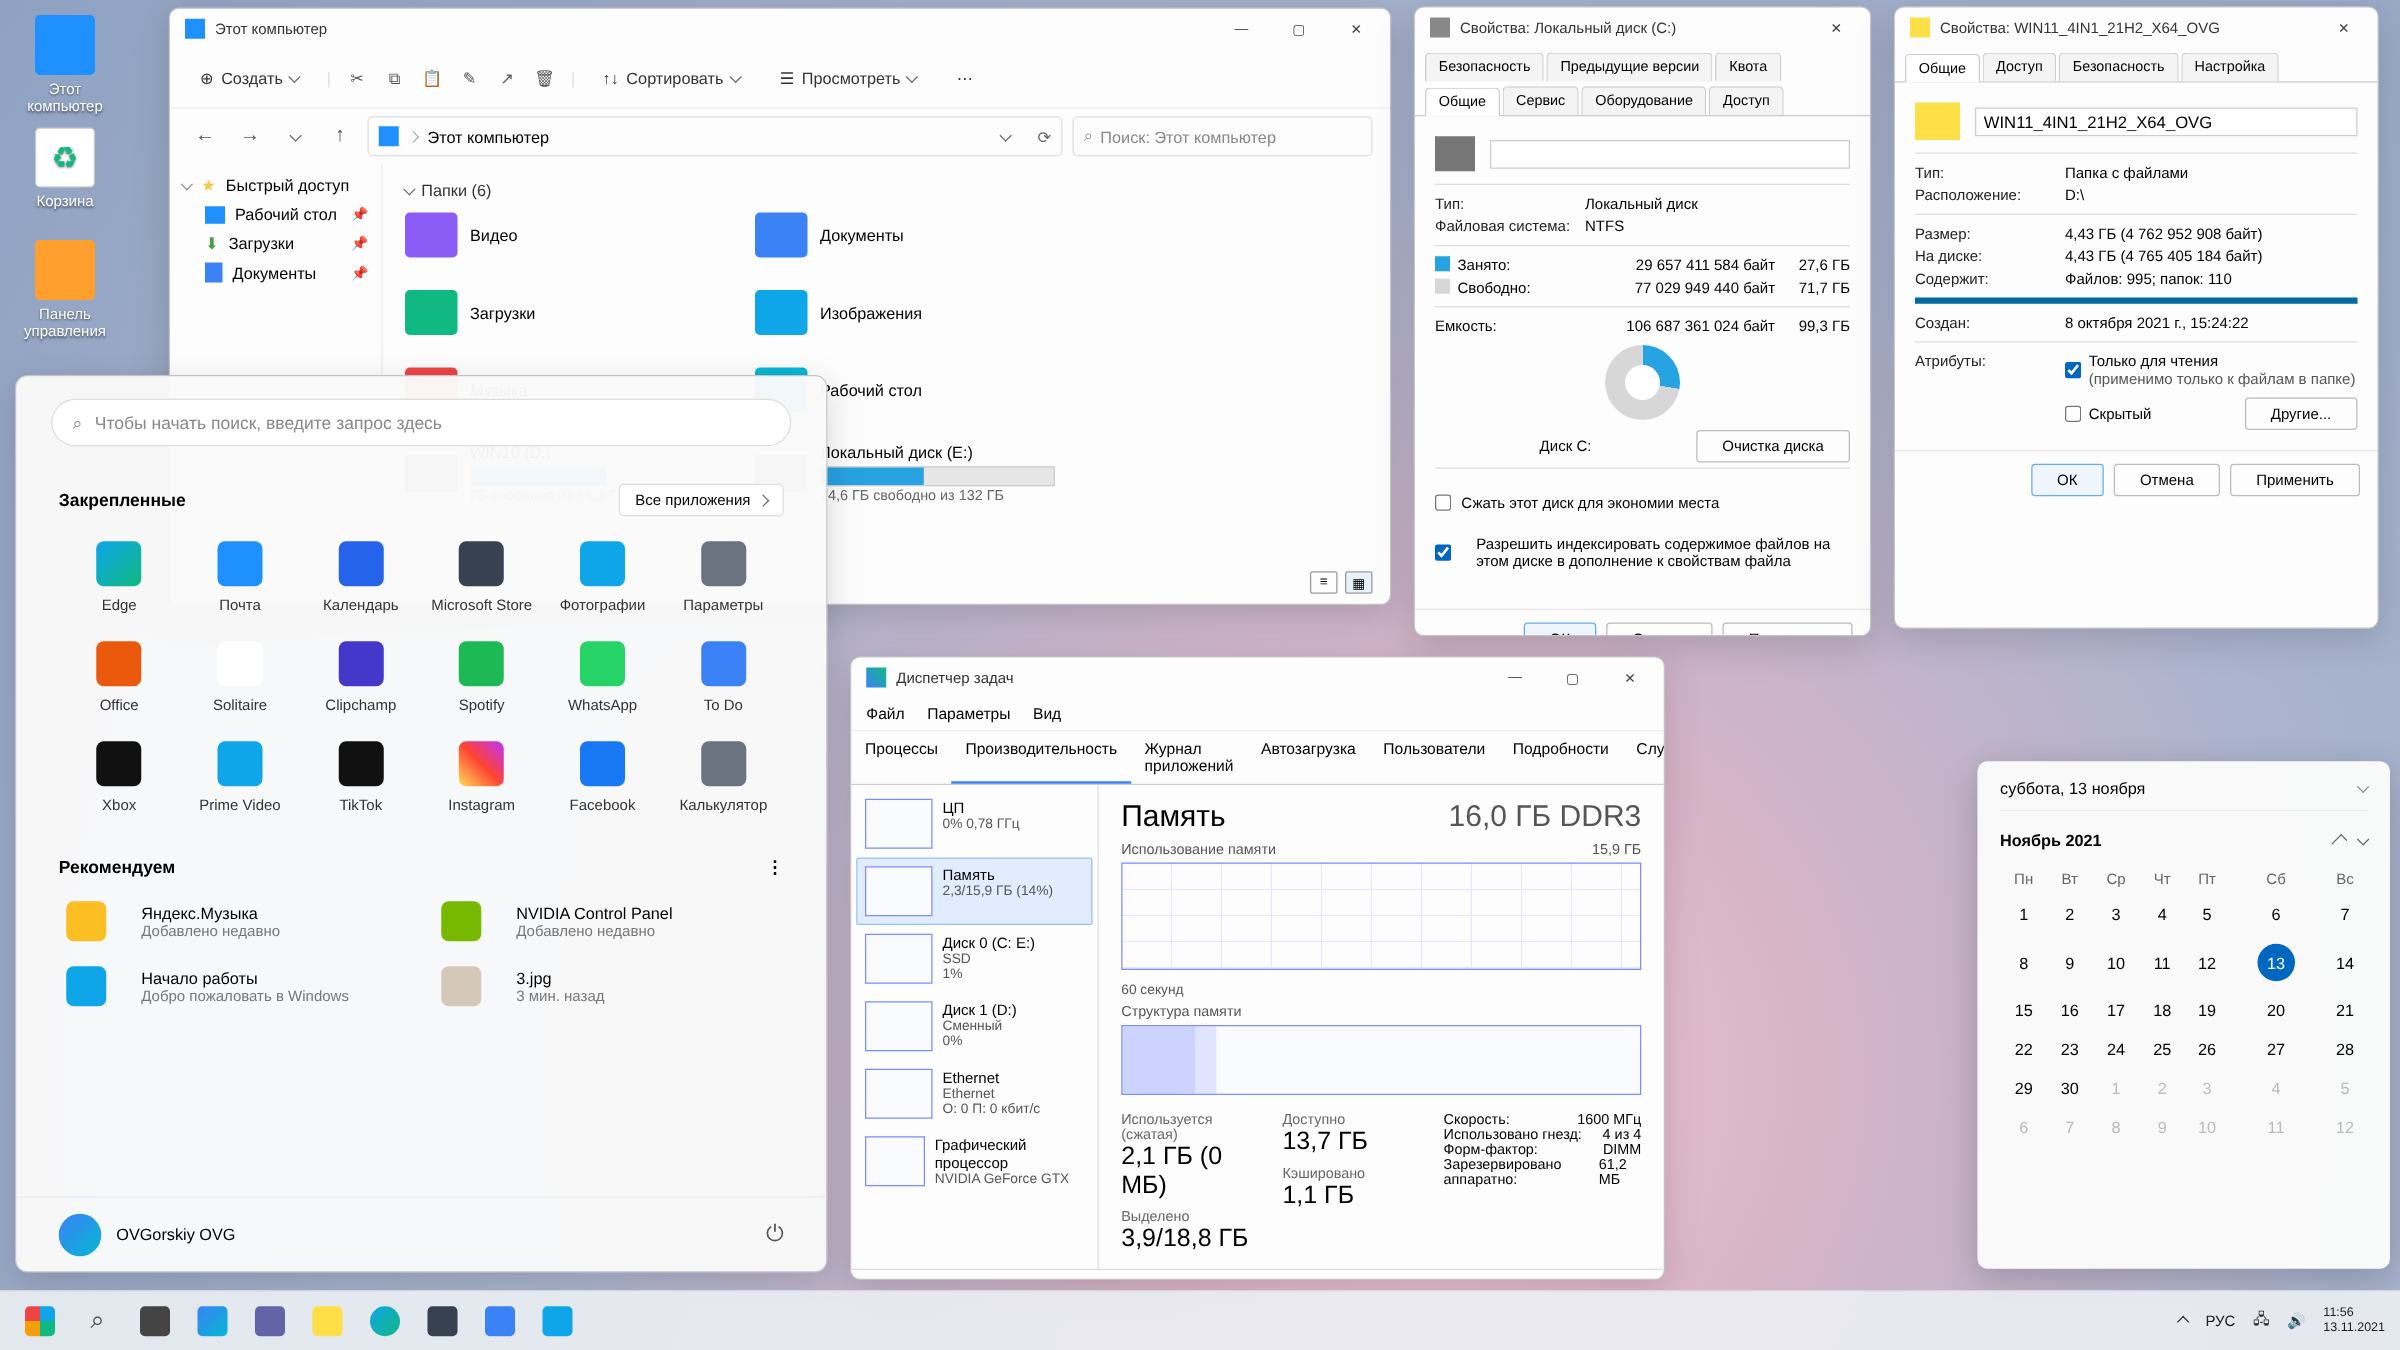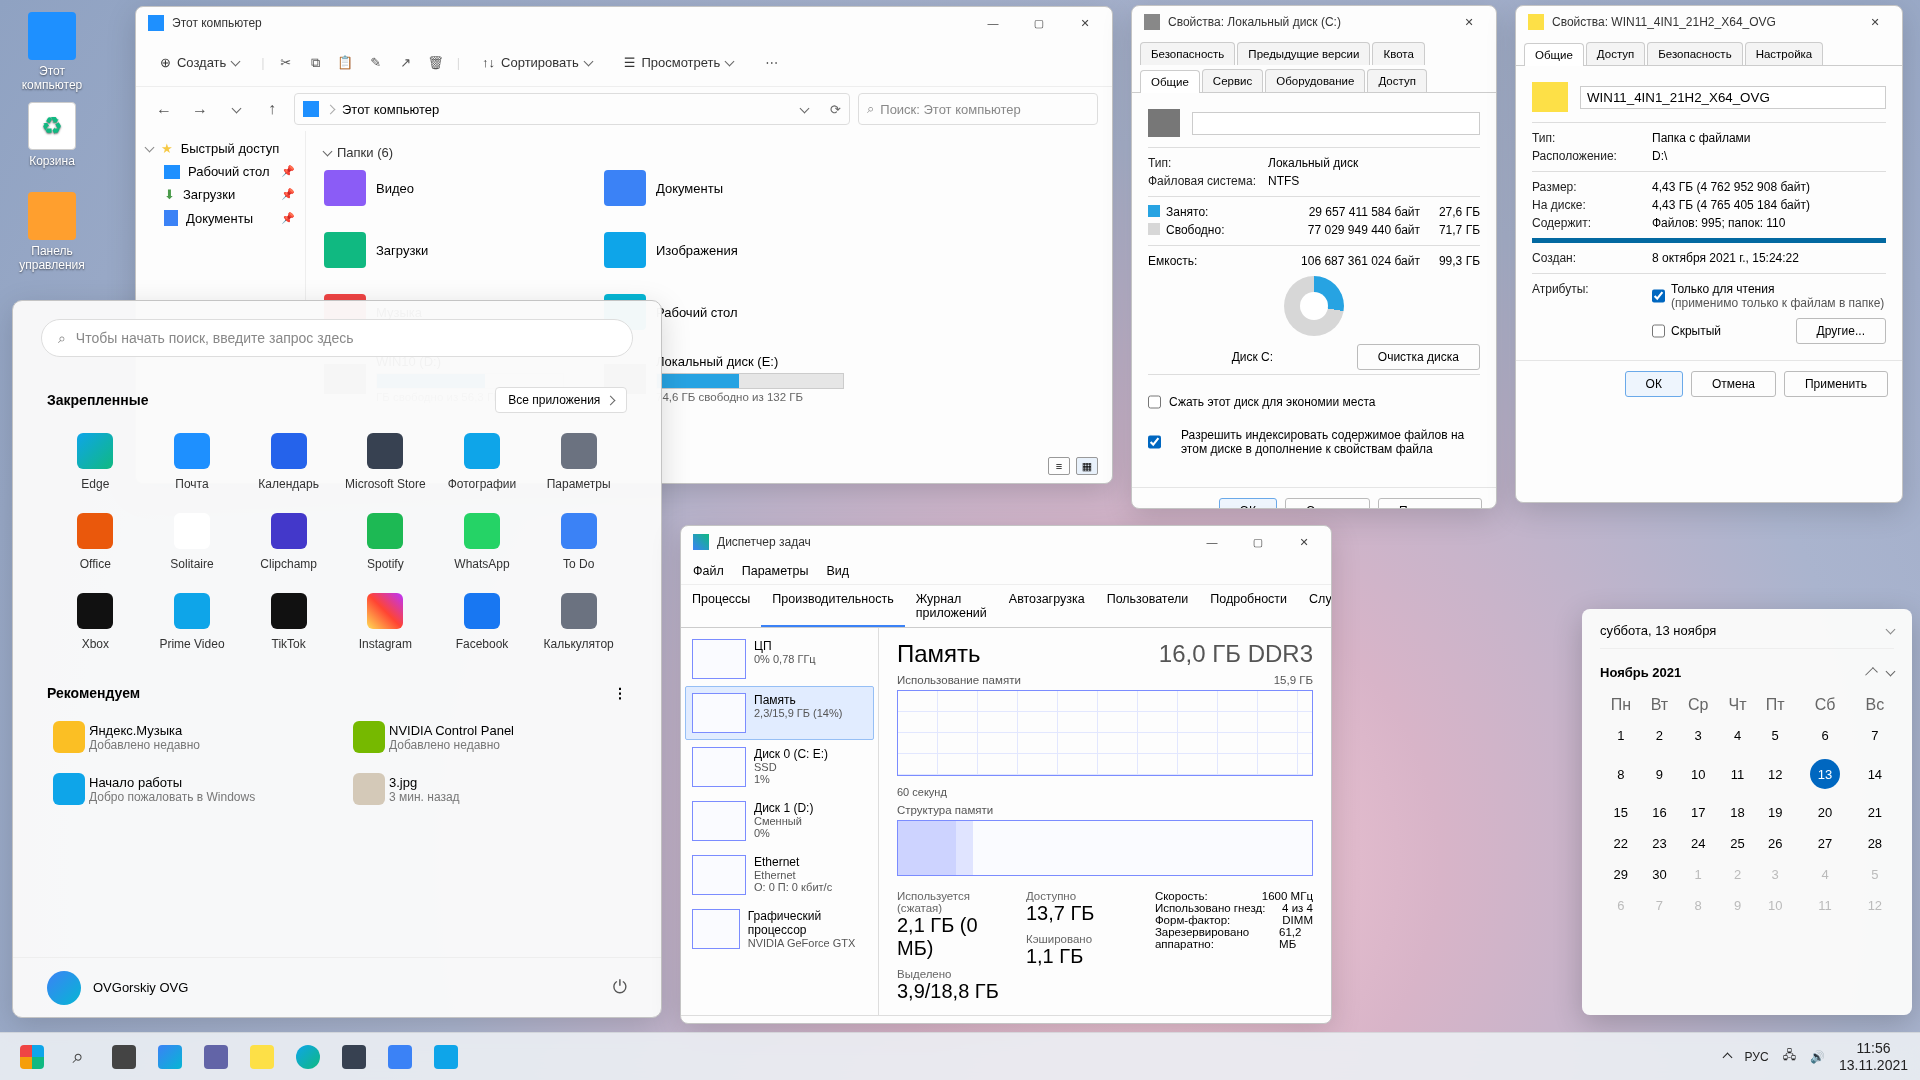--- a/index.html
+++ b/index.html
@@ -42,21 +42,21 @@
 
 #start { left:12px; top:300px; width:650px; height:718px; border-radius:10px; background:rgba(250,250,250,.97); }
 #start .srch { margin:18px 28px 10px; height:38px; background:#fff; border:1px solid #ddd; border-radius:19px; display:flex; align-items:center; padding:0 16px; color:#888; font-size:14px; gap:10px; }
 #start .sec { padding:8px 34px; }
 #start .sec .hd { display:flex; justify-content:space-between; align-items:center; font-size:14px; font-weight:600; margin:12px 0 14px; }
 #start .sec .hd .all { font-weight:400; font-size:12px; background:#fff; border:1px solid #ddd; padding:5px 12px; border-radius:4px; cursor:pointer; }
 #start .tiles { display:grid; grid-template-columns:repeat(6,1fr); gap:10px 0; }
 #start .tile { text-align:center; font-size:12px; color:#333; cursor:pointer; padding:6px 0; border-radius:6px; }
 #start .tile .ti { width:36px; height:36px; margin:0 auto 8px; border-radius:6px; }
 #start .recs { display:grid; grid-template-columns:1fr 1fr; gap:8px 20px; margin-top:6px; }
-#start .rec { display:flex; gap:4px; align-items:center; padding:6px; border-radius:6px; cursor:pointer;}
+#start .rec { display:flex; gap:28px; align-items:center; padding:6px; border-radius:6px; cursor:pointer;}
 #start .rec .ri { width:32px; height:32px; border-radius:6px; }
 #start .rec .rt { font-size:13px; }
 #start .rec .rs { font-size:12px; color:#777; }
 #start .foot { position:absolute; bottom:0; left:0; right:0; height:60px; border-top:1px solid #eee; display:flex; align-items:center; justify-content:space-between; padding:0 34px; }
 #start .user { display:flex; align-items:center; gap:12px; font-size:13px; }
 #start .user .av { width:34px;height:34px;border-radius:50%;background:linear-gradient(135deg,#3b82f6,#06b6d4); }
 
 
 .props { font-size:12px; }
 .props .tabs { display:flex; flex-wrap:wrap; border-bottom:1px solid #ccc; padding:4px 8px 0; gap:2px; }
@@ -98,32 +98,32 @@
 #tm .stats .pl { display:flex; justify-content:space-between; font-size:11.5px; }
 #tm .foot2 { border-top:1px solid #ddd; padding:8px 14px; display:flex; align-items:center; gap:14px; font-size:12px; }
 
 
 #cal { position:absolute; right:8px; bottom:65px; width:330px; height:406px; background:rgba(250,250,250,.98); border-radius:8px; box-shadow:0 8px 30px rgba(0,0,0,.2); padding:14px 18px; font-size:13px; }
 #cal .hd { display:flex; justify-content:space-between; align-items:center; padding-bottom:10px; border-bottom:1px solid #eee; }
 #cal .mo { display:flex; justify-content:space-between; align-items:center; margin:16px 0 10px; font-weight:600; }
 #cal .ar { display:flex; gap:12px; }
 #cal .ar span { cursor:pointer; color:#666; }
 #cal table { width:100%; border-collapse:collapse; text-align:center; }
-#cal th { font-weight:400; color:#666; padding:6px 0; font-size:16px; }
+#cal th { font-weight:400; color:#666; padding:6px 0; font-size:12px; }
 #cal td { padding:8px 0; font-size:13px; cursor:pointer; }
 #cal td.other { color:#bbb; }
 #cal td.today span { background:#0067c0; color:#fff; width:30px; height:30px; display:inline-flex; align-items:center; justify-content:center; border-radius:50%; }
 
 
 #taskbar { position:absolute; bottom:0; left:0; right:0; height:48px; background:rgba(235,238,243,.9); backdrop-filter:blur(20px); display:flex; align-items:center; padding:0 12px; border-top:1px solid rgba(0,0,0,.08); }
 #taskbar .tbicons { display:flex; gap:6px; }
 #taskbar .tbi { width:40px; height:40px; display:flex; align-items:center; justify-content:center; border-radius:4px; cursor:pointer; }
 #taskbar .tbi .ii { width:24px; height:24px; border-radius:4px; }
 #taskbar .tray { margin-left:auto; display:flex; align-items:center; gap:14px; font-size:12px; color:#222; }
-#taskbar .clock { text-align:center; font-size:14px; line-height:1.2; }
+#taskbar .clock { text-align:left; font-size:10px; line-height:1.2; }
 
 .chev { border:solid #666; border-width:0 1.5px 1.5px 0; display:inline-block; padding:3px; }
 .chev.d { transform:rotate(45deg); margin-bottom:2px; }
 .chev.r { transform:rotate(-45deg); }
 .chev.u { transform:rotate(-135deg); margin-bottom:-2px; }
 input[type=checkbox]{ accent-color:#0067c0; }
 </style>
 </head>
 <body>
 

